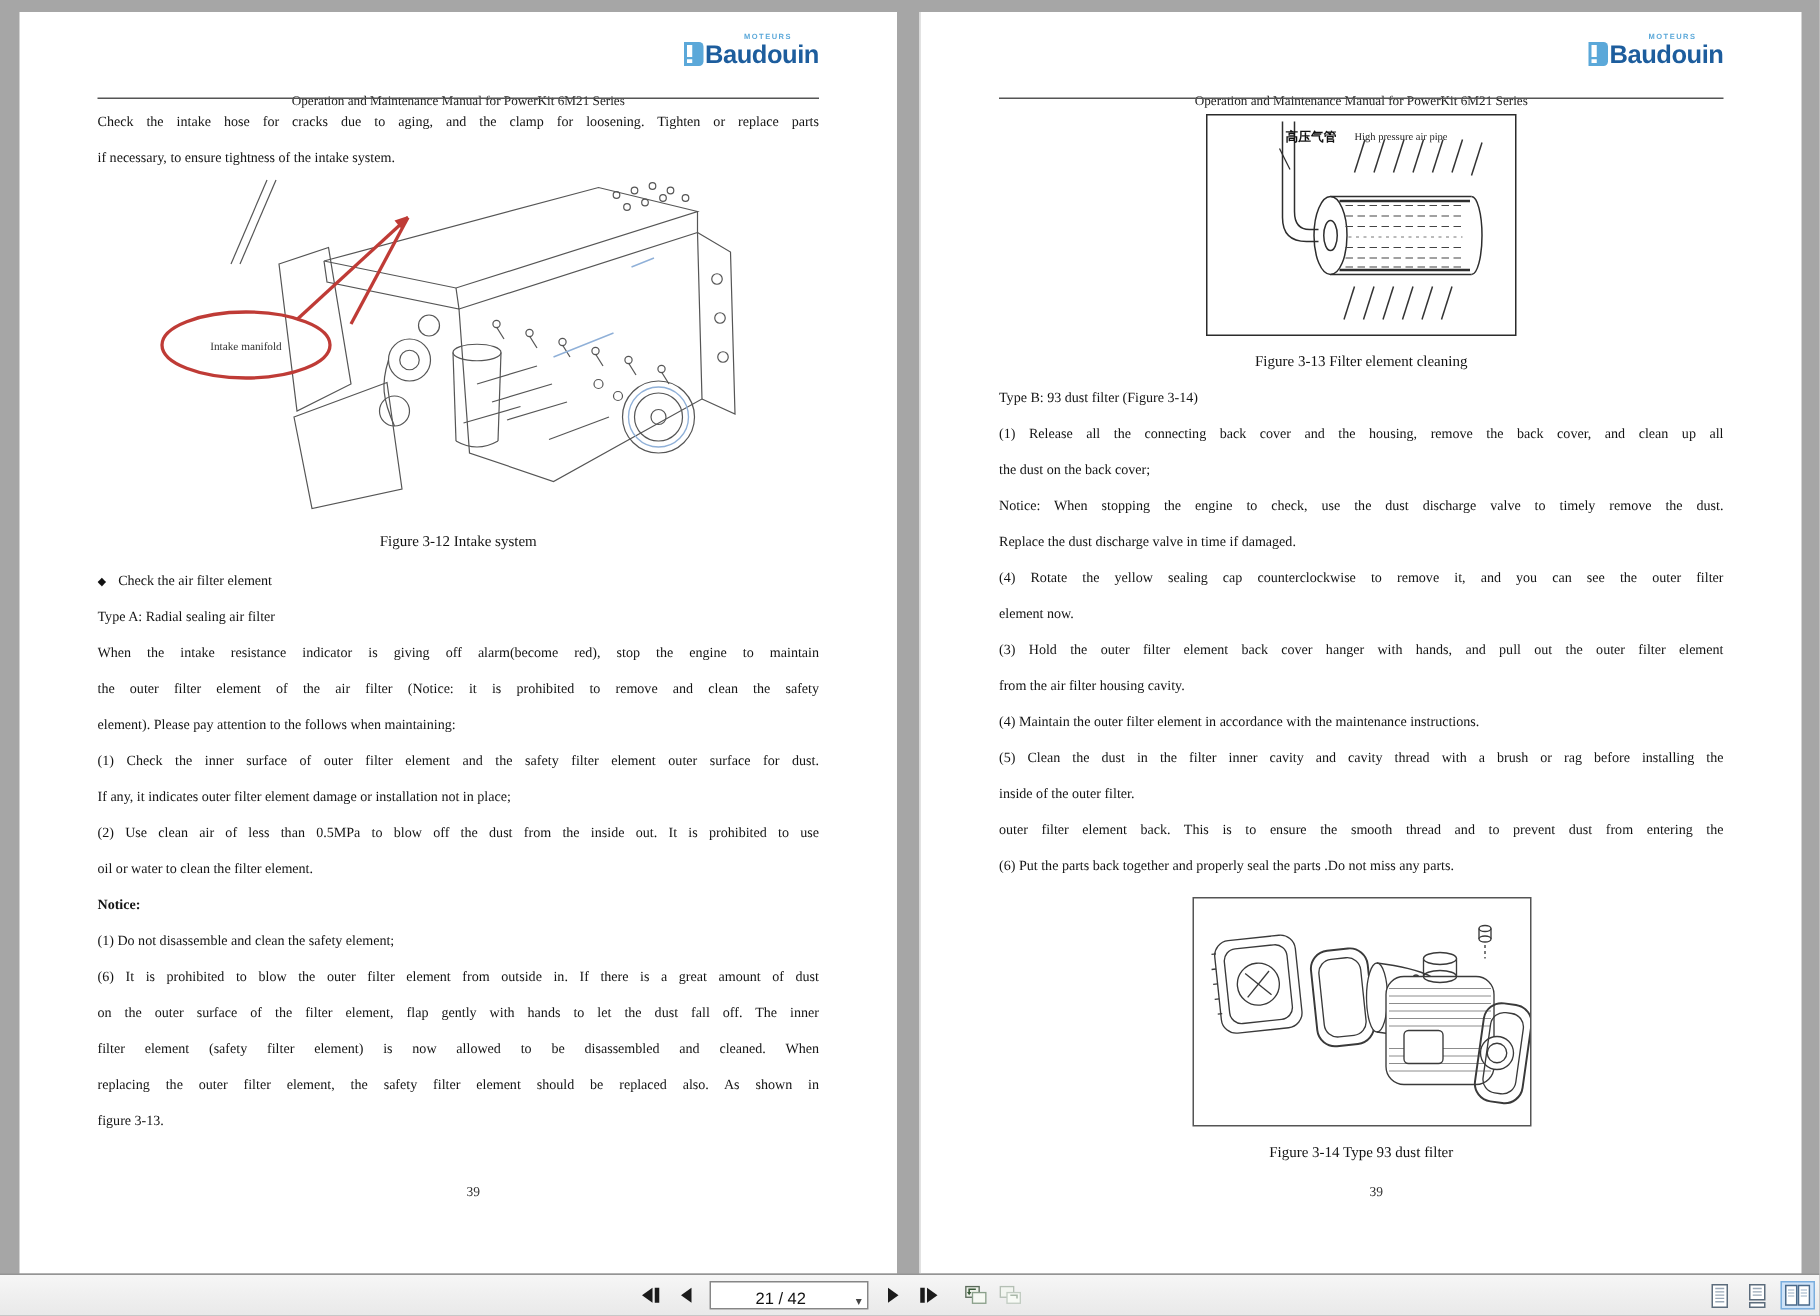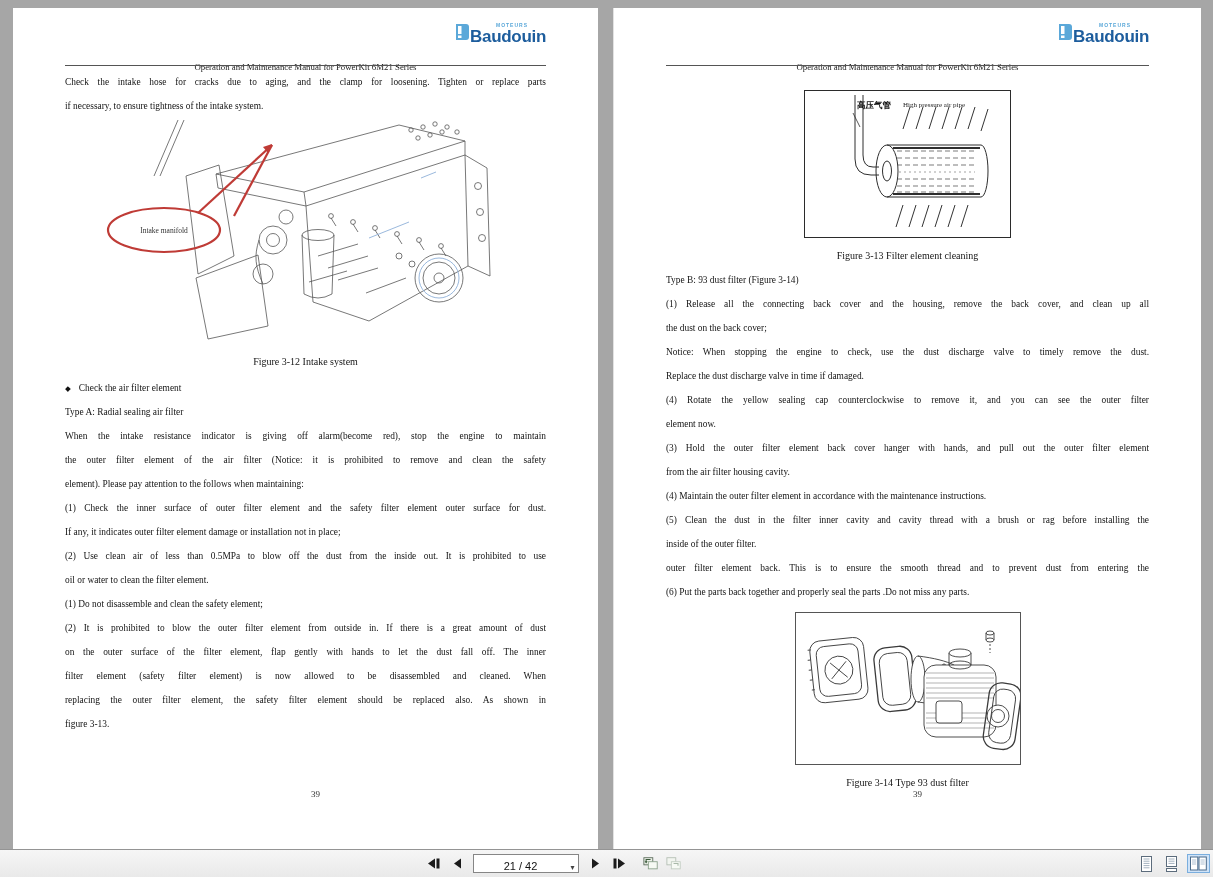--- a/index.html
+++ b/index.html
@@ -2,39 +2,39 @@
 <html><head>
 <meta charset="utf-8">
 <style>
   html,body{margin:0;padding:0;}
   .screen{position:relative;width:1213px;height:877px;background:#a6a6a6;overflow:hidden;
           font-family:"Liberation Serif","DejaVu Serif",serif;}
   
   .page{position:absolute;top:8px;bottom:28px;background:#ffffff;}
   .page-left{left:13px;width:585px;}
   .page-right{left:613px;width:587px;border-left:1px solid #e2e2e2;}
-  .logo{position:absolute;top:15px;right:52px;display:flex;}
+  .logo{position:absolute;top:15px;right:52px;display:flex;align-items:flex-end;}
   .logo-stack{display:flex;flex-direction:column;line-height:1;}
   .logo-sub{font-family:"Liberation Sans","DejaVu Sans",sans-serif;font-size:5px;letter-spacing:1px;
             color:#5ba8d9;margin:0 0 0 26px;font-weight:bold;}
   .logo-text{font-family:"Liberation Sans","DejaVu Sans",sans-serif;font-weight:bold;font-size:17px;
              color:#1d5d9d;letter-spacing:-0.3px;}
   .ph-title{position:absolute;top:54px;left:0;right:0;text-align:center;font-size:8.8px;color:#222;}
   .ph-rule{position:absolute;top:57px;left:52px;right:52px;border-bottom:1px solid #555;}
   .pbody{position:absolute;top:62px;left:52px;right:52px;}
   .line{height:24px;line-height:24px;font-size:9.4px;color:#141414;overflow:hidden;}
   .line.j{text-align:justify;text-align-last:justify;}
   .line.b{font-weight:bold;}
   .line.bullet{margin-top:2px;}
   .diamond{font-size:7.5px;margin-right:8px;color:#111;}
   .caption{height:24px;line-height:24px;font-size:10px;color:#141414;text-align:center;margin-top:6px;}
   .figwrap{margin:0 auto;position:relative;}
   .figwrap svg{display:block;width:100%;height:100%;}
   [data-fig="fig-intake"]{width:480px;height:226px;}
-  [data-fig="fig-cleaning"]{width:205px;height:146px;border:1.5px solid #2b2b2b;margin-top:20px;}
+  [data-fig="fig-cleaning"]{width:205px;height:146px;border:1.5px solid #2b2b2b;margin-top:6px;}
   [data-fig="fig-dustfilter"]{width:224px;height:151px;border:1px solid #555;margin-top:8px;}
   .pagenum{position:absolute;top:781px;left:0;right:0;text-align:center;font-size:9px;color:#333;padding-left:20px;}
   
   .toolbar{position:absolute;left:0;right:0;bottom:0;height:27px;
            background:linear-gradient(#f6f6f6,#e9e9e9);border-top:1px solid #949494;
            font-family:"Liberation Sans","DejaVu Sans",sans-serif;}
   .nav{position:absolute;left:425px;top:0;height:100%;display:flex;align-items:center;gap:8px;}
   .tb-btn{display:flex;align-items:center;justify-content:center;width:16px;height:18px;cursor:pointer;}
   .tb-btn svg{display:block;}
   .pagebox{width:104px;height:17px;background:#fff;border:1px solid #868686;display:flex;
@@ -151,24 +151,27 @@
         </div>
         <div class="para">
           <div class="line j">(1) Check the inner surface of outer filter element and the safety filter element outer surface for dust.</div>
           <div class="line">If any, it indicates outer filter element damage or installation not in place;</div>
         </div>
         <div class="para">
           <div class="line j">(2) Use clean air of less than 0.5MPa to blow off the dust from the inside out. It is prohibited to use</div>
           <div class="line">oil or water to clean the filter element.</div>
         </div>
         <div class="para">
+          <div class="line b">Notice:</div>
+        </div>
+        <div class="para">
           <div class="line">(1) Do not disassemble and clean the safety element;</div>
         </div>
         <div class="para">
-          <div class="line j">(2) It is prohibited to blow the outer filter element from outside in. If there is a great amount of dust</div>
+          <div class="line j">(6) It is prohibited to blow the outer filter element from outside in. If there is a great amount of dust</div>
           <div class="line j">on the outer surface of the filter element, flap gently with hands to let the dust fall off. The inner</div>
           <div class="line j">filter element (safety filter element) is now allowed to be disassembled and cleaned. When</div>
           <div class="line j">replacing the outer filter element, the safety filter element should be replaced also. As shown in</div>
           <div class="line">figure 3-13.</div>
         </div>
       </div>
     <div class="pagenum">39</div>
   </div>
 
   <div class="page page-right">

